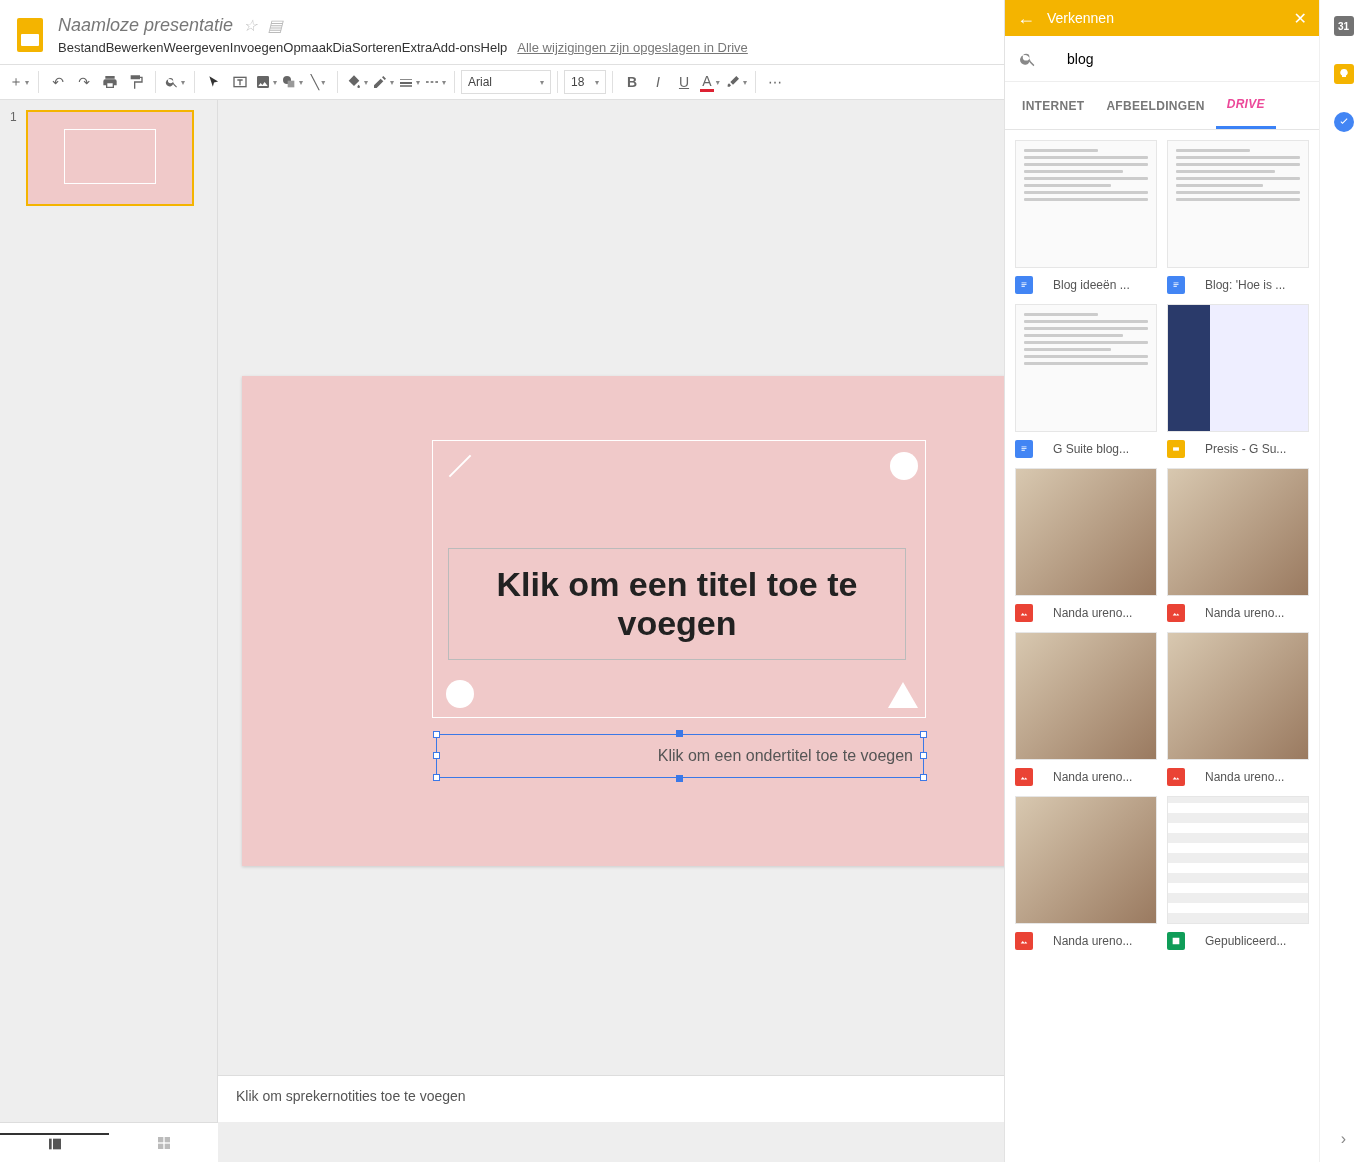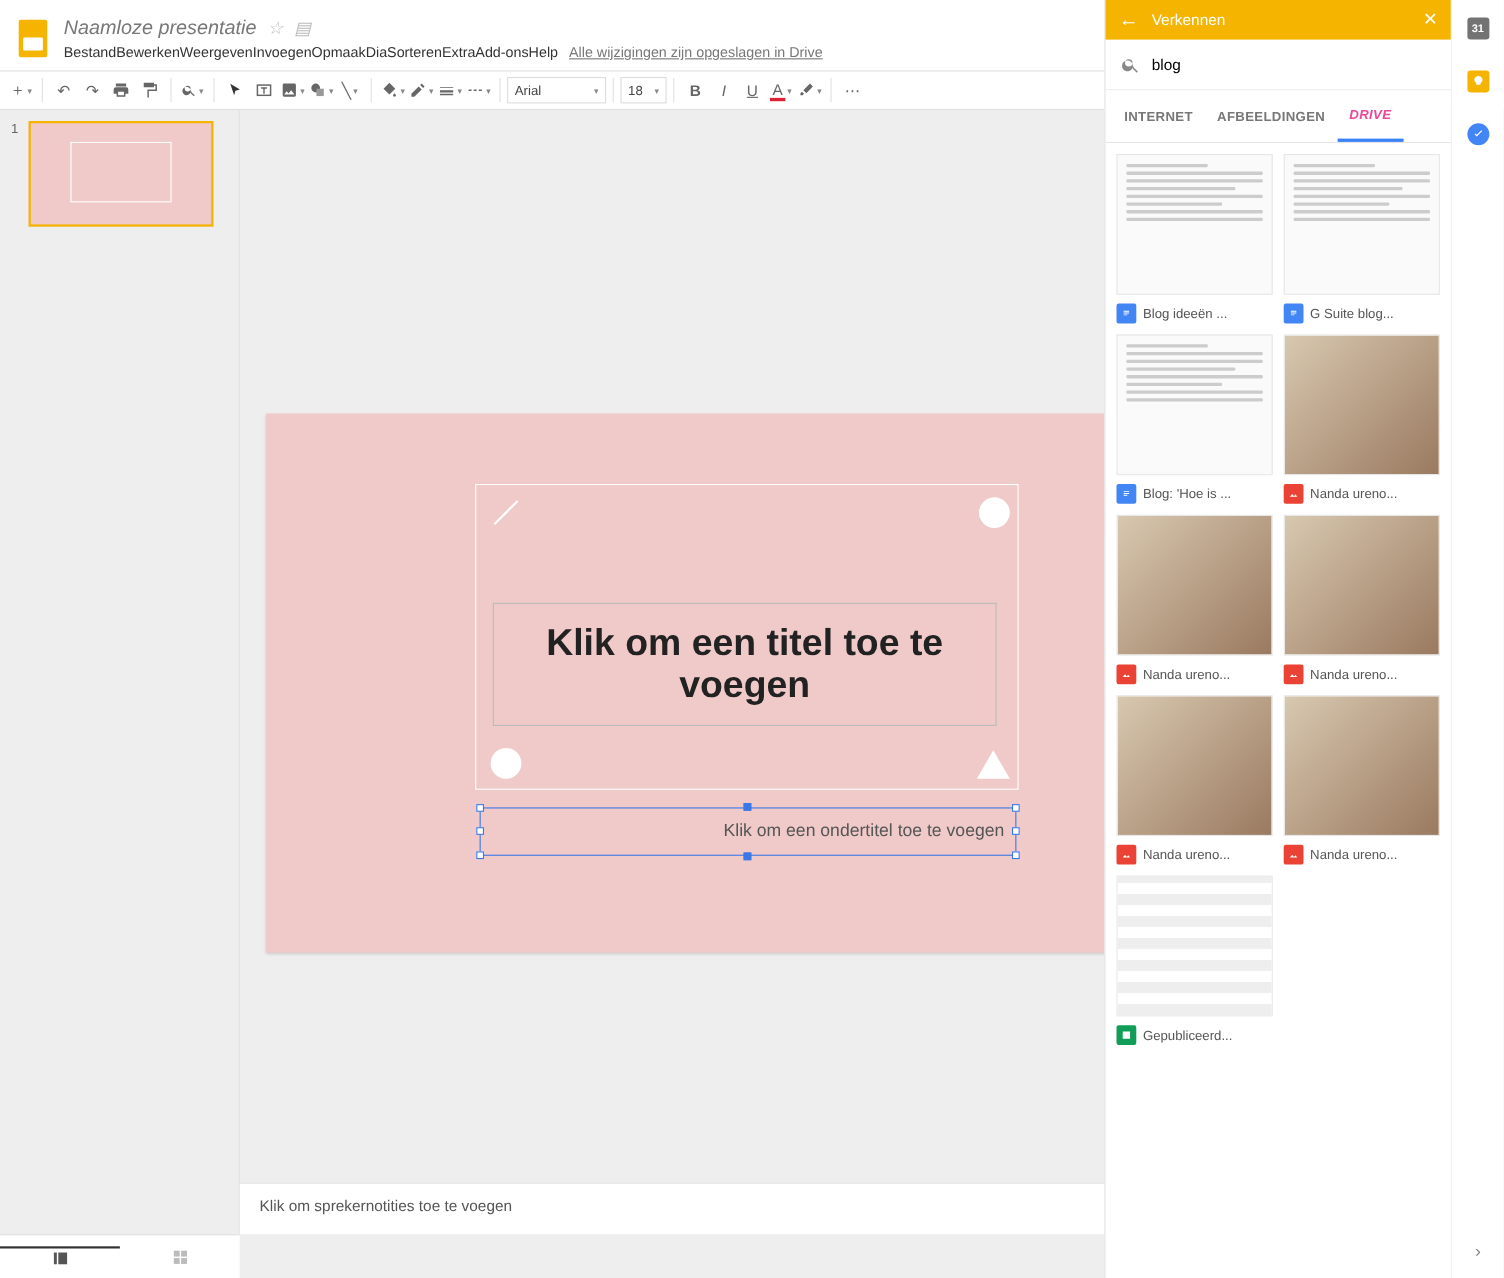--- a/index.html
+++ b/index.html
@@ -63,29 +63,29 @@
   
   .footer-left { position:absolute; left:0; bottom:0; width:218px; height:40px; background:#fff; border-top:1px solid #ddd; display:flex; align-items:center; }
   .footer-left .fbtn { width:50%; display:flex; justify-content:center; color:#888; }
   .footer-left .fbtn.active { border-top:2px solid #333; margin-top:-1px; padding-top:1px;}
 
   
   .explore { position:absolute; right:48px; top:0; width:315px; bottom:0; border-left:1px solid #e2e2e2; background:#fff; display:flex; flex-direction:column; }
   .explore-head { height:36px; background:#f4b400; color:#fff; display:flex; align-items:center; padding:0 12px; font-size:14px; justify-content:space-between;}
   .explore-head-left { display:flex; align-items:center; gap:12px; }
   .explore-search { height:46px; display:flex; align-items:center; padding:0 14px; border-bottom:1px solid #eee; gap:10px; }
-  .explore-search input { border:none; outline:none; font-size:14px; flex:1; }
+  .explore-search input { border:none; outline:none; font-size:14px; flex:1;margin-left:20px; }
   .explore-tabs { height:48px; display:flex; align-items:center; border-bottom:1px solid #e4e4e4; padding:0 6px; font-size:12px; font-weight:bold; color:#777; }
   .etab { padding:0 11px; height:100%; display:flex; align-items:center; cursor:pointer; letter-spacing:0.3px; }
   .etab.active { color:#ec4899; border-bottom:3px solid #3b82f6;font-style:italic; }
   .explore-results { flex:1; overflow:auto; padding:10px; }
   .result-grid { display:grid; grid-template-columns:1fr 1fr; gap:10px; }
   .result-item { }
   .result-thumb { height:128px; border:1px solid #e6e6e6; background:#fafafa; position:relative; overflow:hidden; }
-  .result-meta { display:flex; align-items:center; gap:6px; margin-top:8px; font-size:12px; color:#555; }
+  .result-meta { display:flex; align-items:center; gap:20px; margin-top:8px; font-size:12px; color:#555; }
   .ftype { width:18px; height:18px; border-radius:2px; display:flex; align-items:center; justify-content:center; }
   .ftype.doc { background:#4285f4; }
   .ftype.img { background:#ea4335; }
   .ftype.slide { background:#f4b400; }
   .ftype.sheet { background:#0f9d58; }
   .ftype svg { width:10px; height:10px; }
   .result-name { white-space:nowrap; overflow:hidden; text-overflow:ellipsis; max-width:100px; }
 
   
   .side-rail { position:absolute; right:0; top:0; width:48px; bottom:0; background:#fff; display:flex; flex-direction:column; align-items:center; padding-top:16px; gap:28px; border-left:1px solid #f0f0f0;}
@@ -359,21 +359,21 @@
               <div></div>
               <div></div>
             </div>
           </div>
           <div class="result-meta">
             <div class="ftype doc">
               <svg viewBox="0 0 24 24" fill="#fff">
                 <path d="M6 6h12v2H6zM6 10h12v2H6zM6 14h8v2H6z"></path>
               </svg>
             </div>
-            <div class="result-name">G Suite blog...</div>
+            <div class="result-name">Blog: 'Hoe is ...</div>
           </div>
         </div>
         <div class="result-item">
           <div class="result-thumb">
             <div class="doc-lines">
               <div style="width:60%"></div>
               <div></div>
               <div></div>
               <div style="width:80%"></div>
               <div></div>
@@ -381,21 +381,34 @@
               <div></div>
               <div></div>
             </div>
           </div>
           <div class="result-meta">
             <div class="ftype doc">
               <svg viewBox="0 0 24 24" fill="#fff">
                 <path d="M6 6h12v2H6zM6 10h12v2H6zM6 14h8v2H6z"></path>
               </svg>
             </div>
-            <div class="result-name">Blog: 'Hoe is ...</div>
+            <div class="result-name">G Suite blog...</div>
+          </div>
+        </div>
+        <div class="result-item">
+          <div class="result-thumb">
+            <div style="width:100%;height:100%;background:linear-gradient(90deg,#2a3a6a 30%,#eef 30%)"></div>
+          </div>
+          <div class="result-meta">
+            <div class="ftype slide">
+              <svg viewBox="0 0 24 24" fill="#fff">
+                <rect x="5" y="8" width="14" height="8"></rect>
+              </svg>
+            </div>
+            <div class="result-name">Presis - G Su...</div>
           </div>
         </div>
         <div class="result-item">
           <div class="result-thumb">
             <div style="width:100%;height:100%;background:linear-gradient(135deg,#d8c8b0,#9a7a60)"></div>
           </div>
           <div class="result-meta">
             <div class="ftype img">
               <svg viewBox="0 0 24 24" fill="#fff">
                 <path d="M4 18l5-6 4 5 3-4 4 5H4z"></path>

